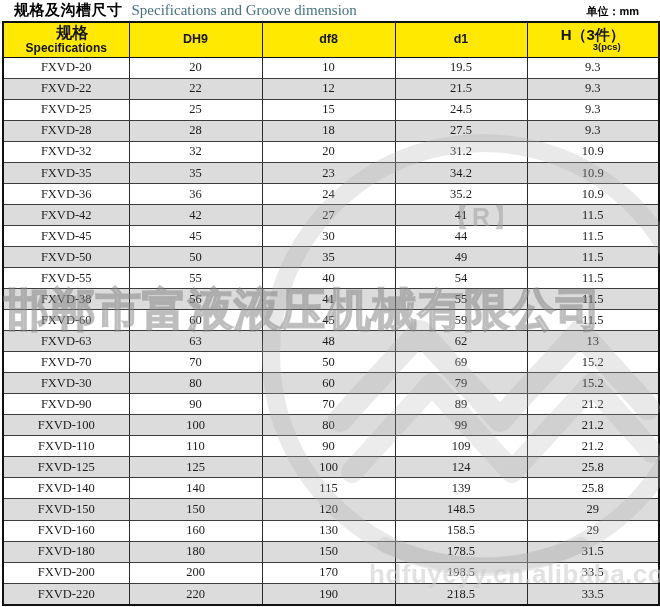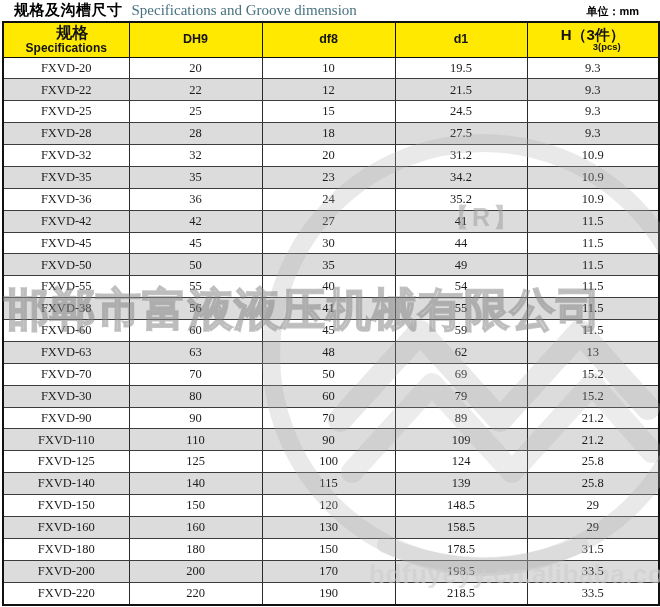--- a/index.html
+++ b/index.html
@@ -209,20 +209,27 @@
           <td>15.2</td>
         </tr>
         <tr>
           <td>FXVD-90</td>
           <td>90</td>
           <td>70</td>
           <td>89</td>
           <td>21.2</td>
         </tr>
         <tr>
+          <td>FXVD-100</td>
+          <td>100</td>
+          <td>80</td>
+          <td>99</td>
+          <td>21.2</td>
+        </tr>
+        <tr>
           <td>FXVD-110</td>
           <td>110</td>
           <td>90</td>
           <td>109</td>
           <td>21.2</td>
         </tr>
         <tr>
           <td>FXVD-125</td>
           <td>125</td>
           <td>100</td>

